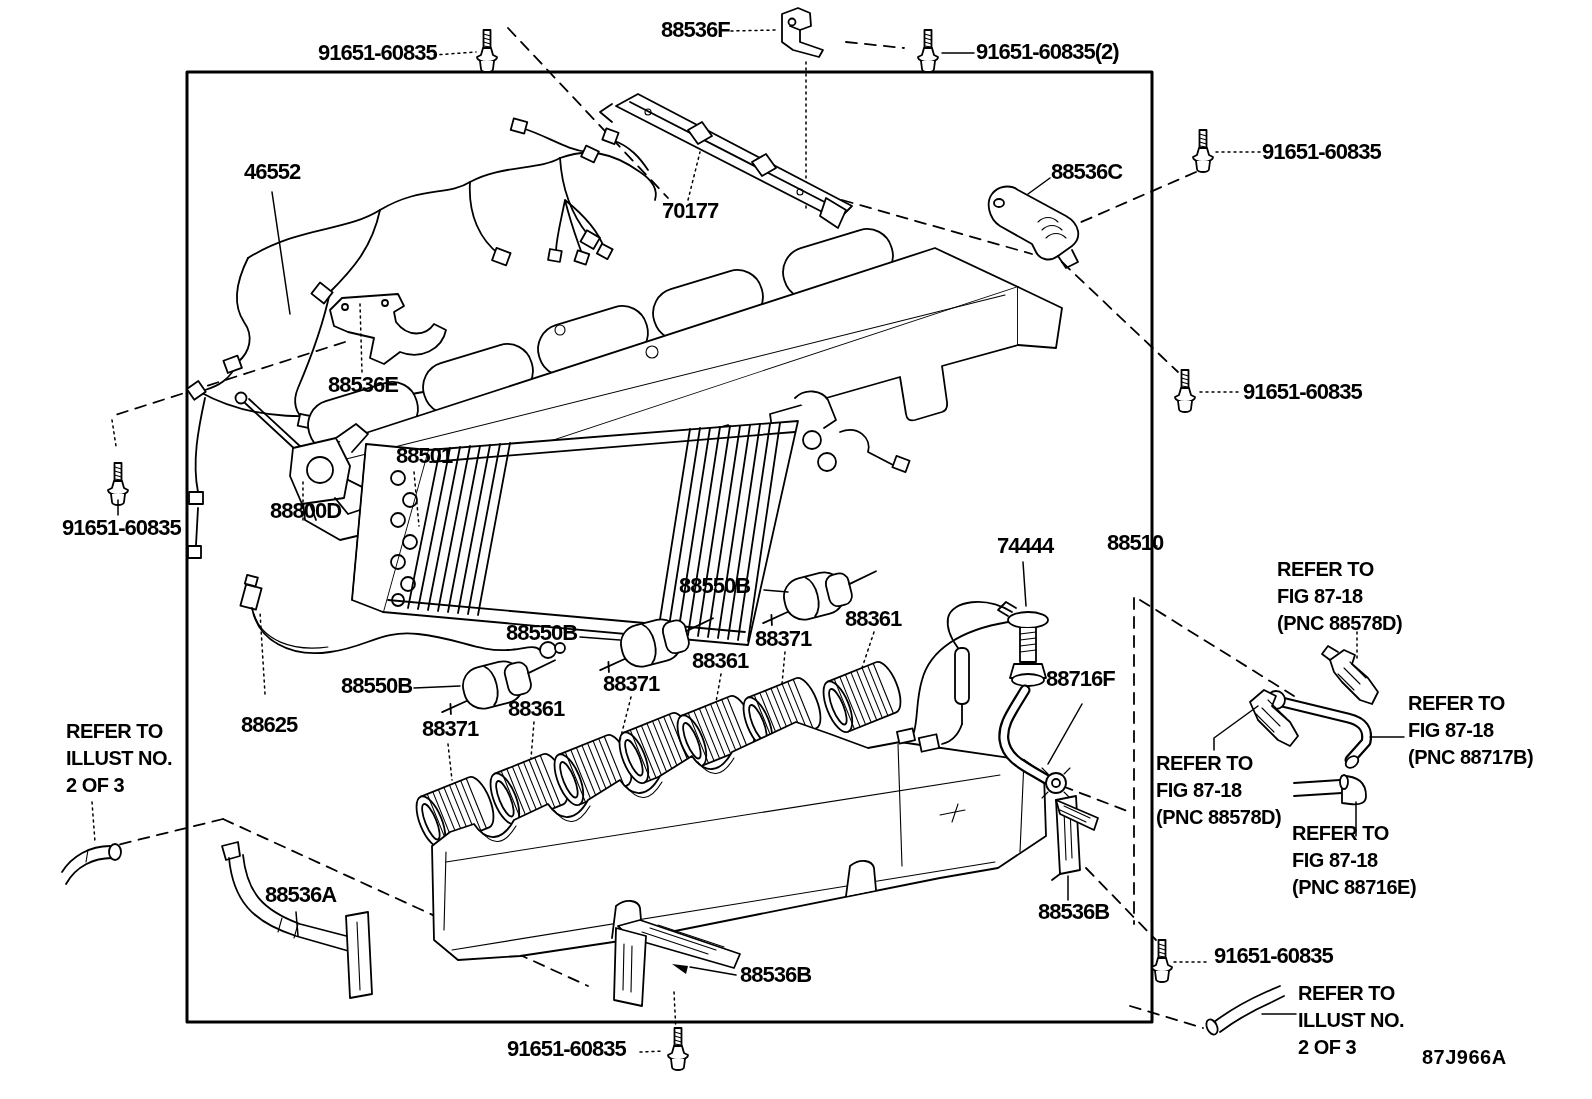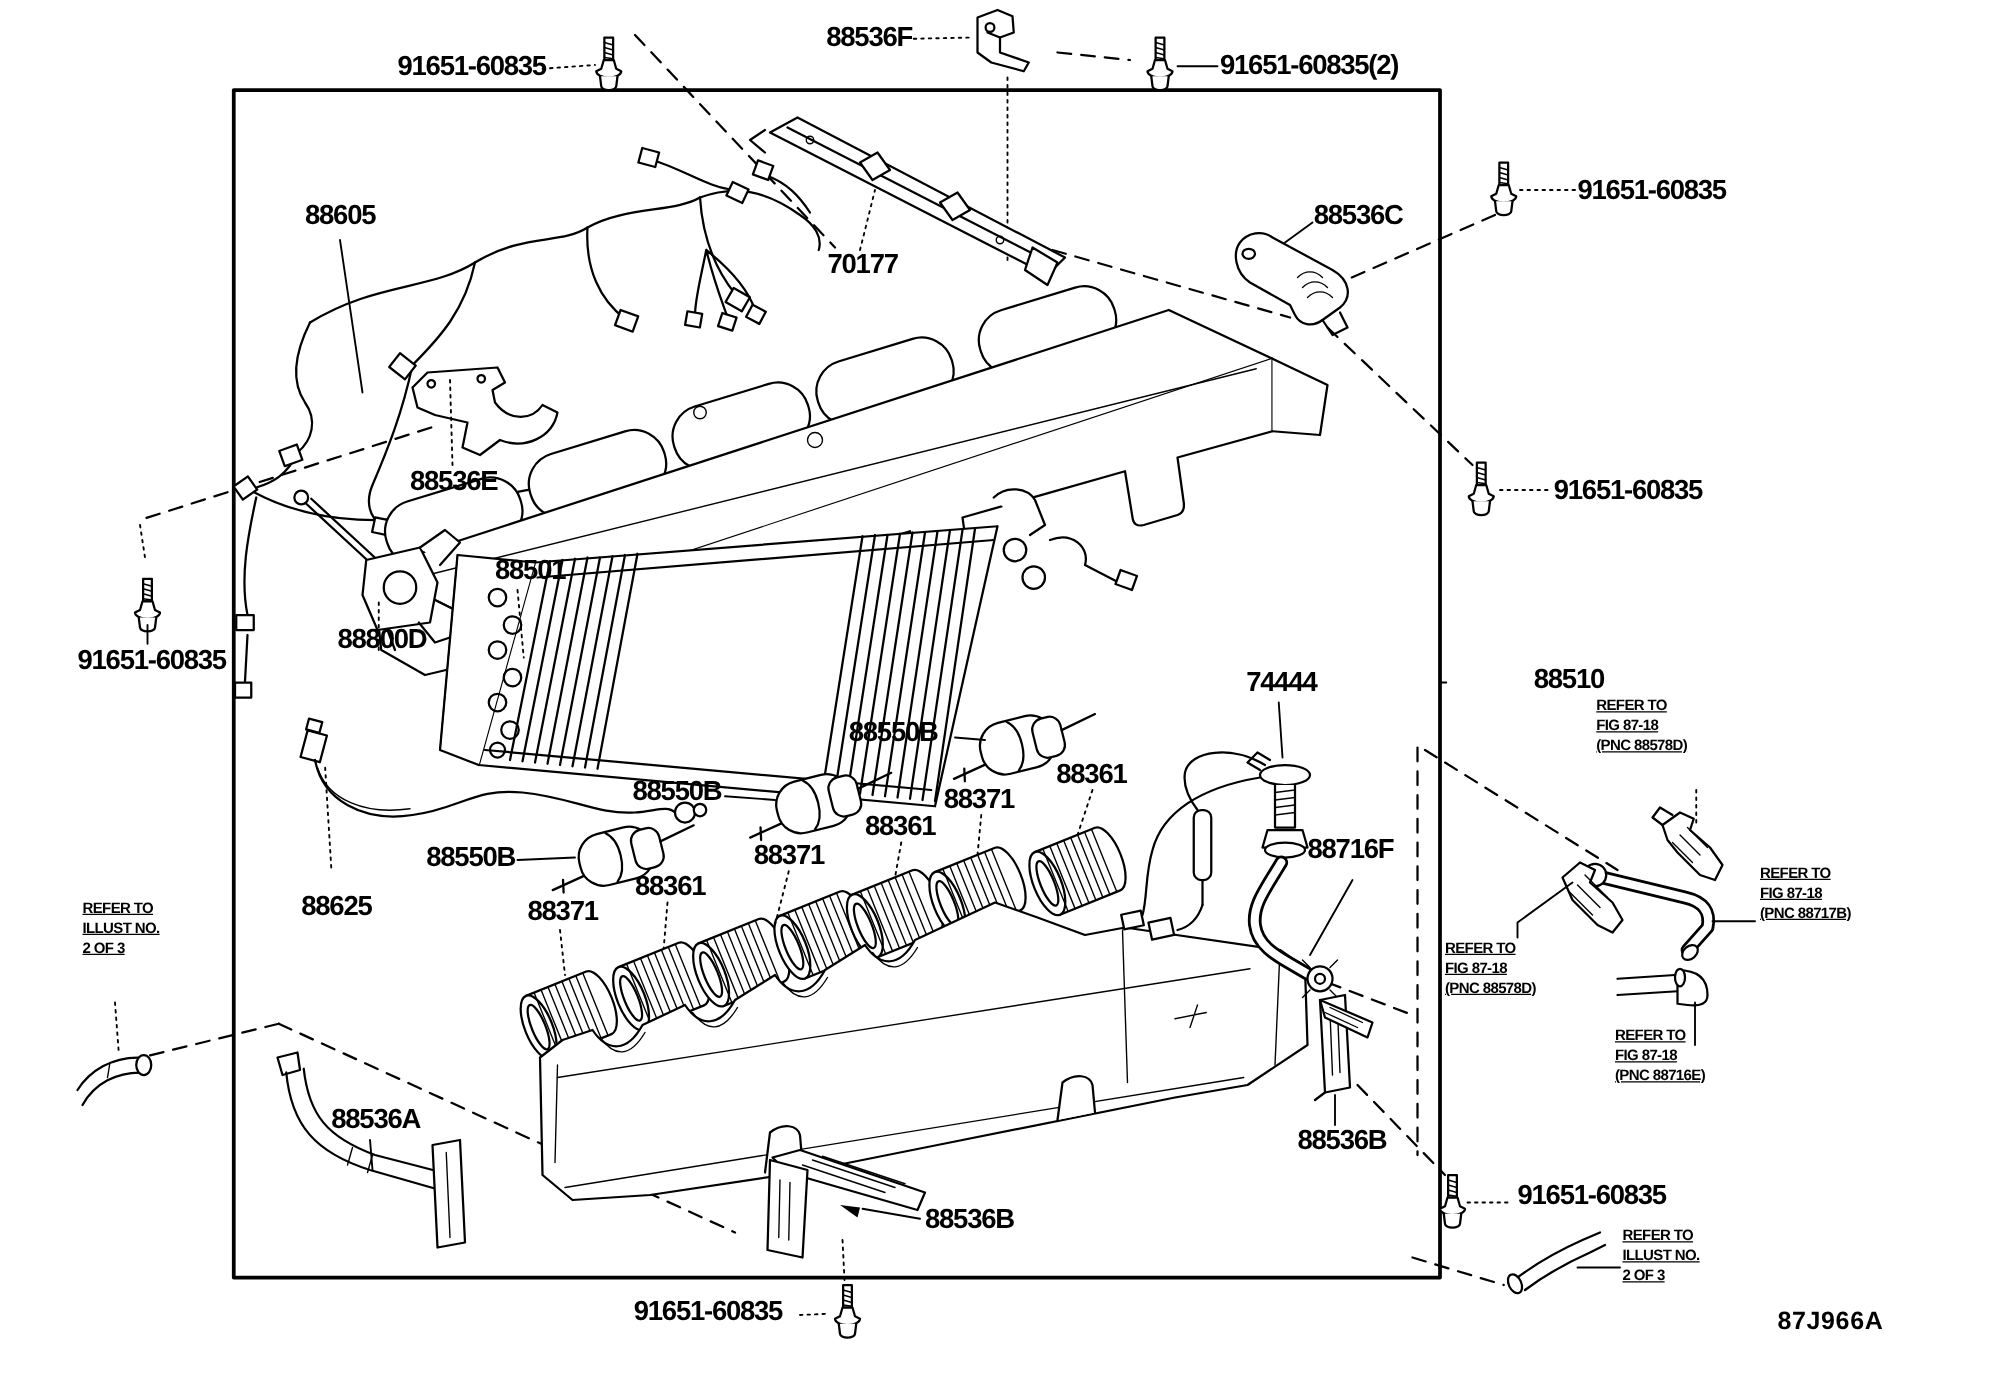--- a/index.html
+++ b/index.html
@@ -10,21 +10,21 @@
   #art .w{fill:#fff;}
   #art .fb{fill:#000;stroke:none;}
   #art .thick{stroke-width:3;}
   #art .thin{stroke-width:1.1;}
   #art .dash{stroke-dasharray:11 8;stroke-width:1.8;}
   #art .dot{stroke-dasharray:2 4;stroke-width:1.5;}
   #art .ldr{stroke-width:1.5;}
   #art .tube{stroke-width:11;}
   #art .tubein{stroke:#fff;stroke-width:6.5;}
   .pn{position:absolute;font-weight:bold;font-size:22px;letter-spacing:-1px;white-space:nowrap;line-height:1;}
-  .note{position:absolute;font-weight:bold;font-size:12px;letter-spacing:-0.5px;line-height:1.34;white-space:pre-line;text-decoration:underline;}
+  .note{position:absolute;font-weight:bold;font-size:20px;letter-spacing:-0.5px;line-height:1.34;white-space:pre-line;}
   .fig{position:absolute;font-weight:bold;font-size:20px;letter-spacing:0.5px;}
 </style>
 </head>
 <body>
 
 <div id="stage">
 
 <svg id="art" width="1592" height="1099" viewBox="0 0 1592 1099">
   <defs>
     <g id="screwdef">
@@ -372,29 +372,29 @@
     <line class="dot" x1="640" y1="1052" x2="663" y2="1051"></line>
     <line class="dot" x1="1174" y1="962" x2="1208" y2="962"></line>
     <line class="ldr" x1="1262" y1="1014" x2="1296" y2="1014"></line>
   </g>
 </svg>
 
 <div class="pn" style="left:318px;top:42px">91651-60835</div>
 <div class="pn" style="left:661px;top:19px">88536F</div>
 <div class="pn" style="left:976px;top:41px">91651-60835(2)</div>
 <div class="pn" style="left:1262px;top:141px">91651-60835</div>
-<div class="pn" style="left:244px;top:161px">88605</div>
+<div class="pn" style="left:244px;top:161px">46552</div>
 <div class="pn" style="left:662px;top:200px">70177</div>
 <div class="pn" style="left:1051px;top:161px">88536C</div>
 <div class="pn" style="left:328px;top:374px">88536E</div>
 <div class="pn" style="left:1243px;top:381px">91651-60835</div>
 <div class="pn" style="left:396px;top:445px">88501</div>
 <div class="pn" style="left:270px;top:500px">88800D</div>
 <div class="pn" style="left:62px;top:517px">91651-60835</div>
-<div class="pn" style="left:1227px;top:532px">88510</div>
+<div class="pn" style="left:1107px;top:532px">88510</div>
 <div class="pn" style="left:997px;top:535px">74444</div>
 <div class="pn" style="left:679px;top:575px">88550B</div>
 <div class="pn" style="left:506px;top:622px">88550B</div>
 <div class="pn" style="left:341px;top:675px">88550B</div>
 <div class="pn" style="left:241px;top:714px">88625</div>
 <div class="pn" style="left:422px;top:718px">88371</div>
 <div class="pn" style="left:508px;top:698px">88361</div>
 <div class="pn" style="left:603px;top:673px">88371</div>
 <div class="pn" style="left:692px;top:650px">88361</div>
 <div class="pn" style="left:755px;top:628px">88371</div>

